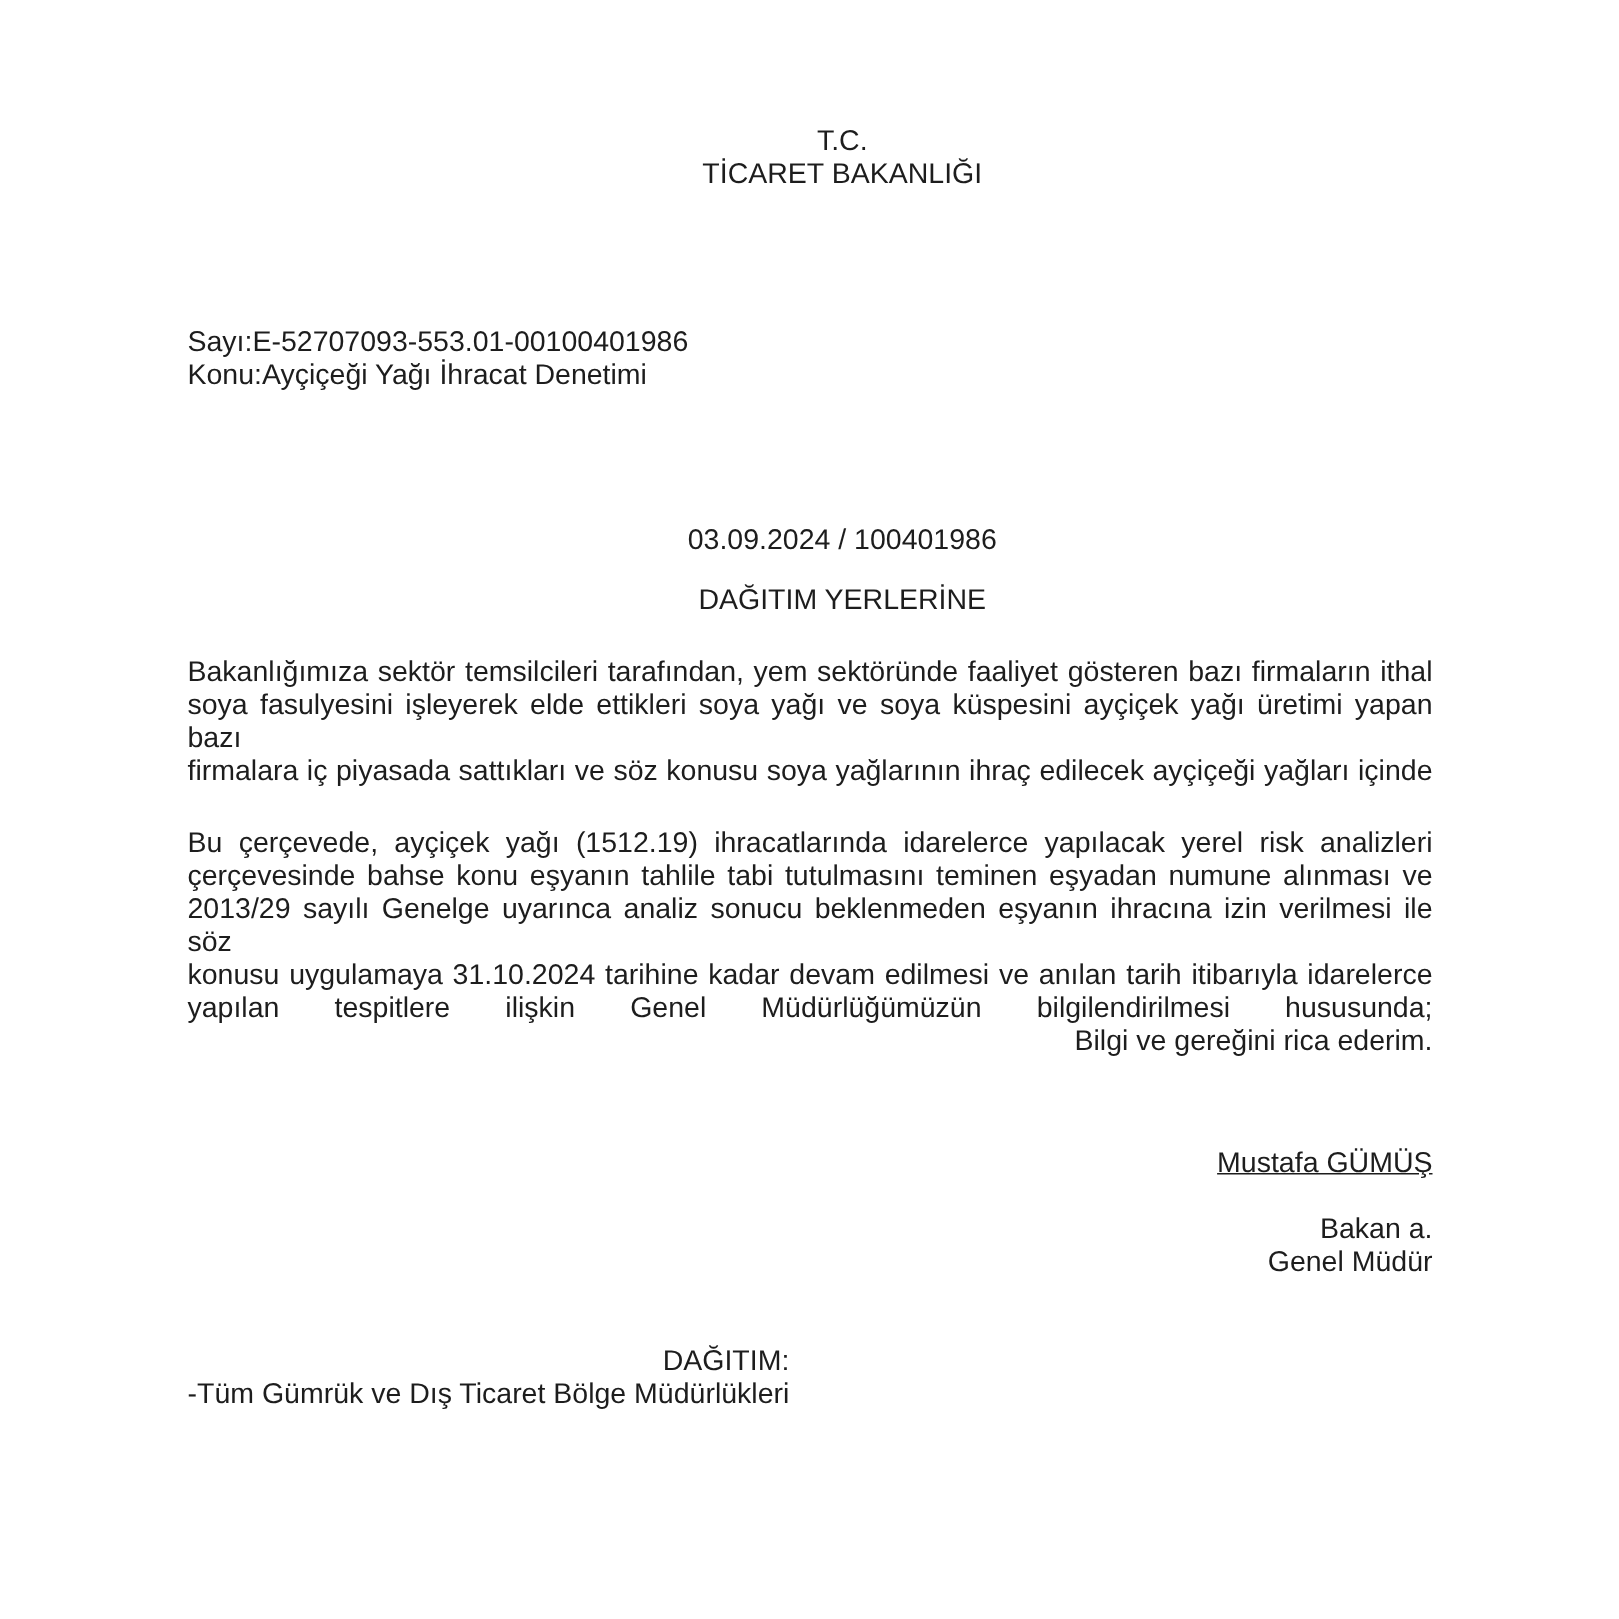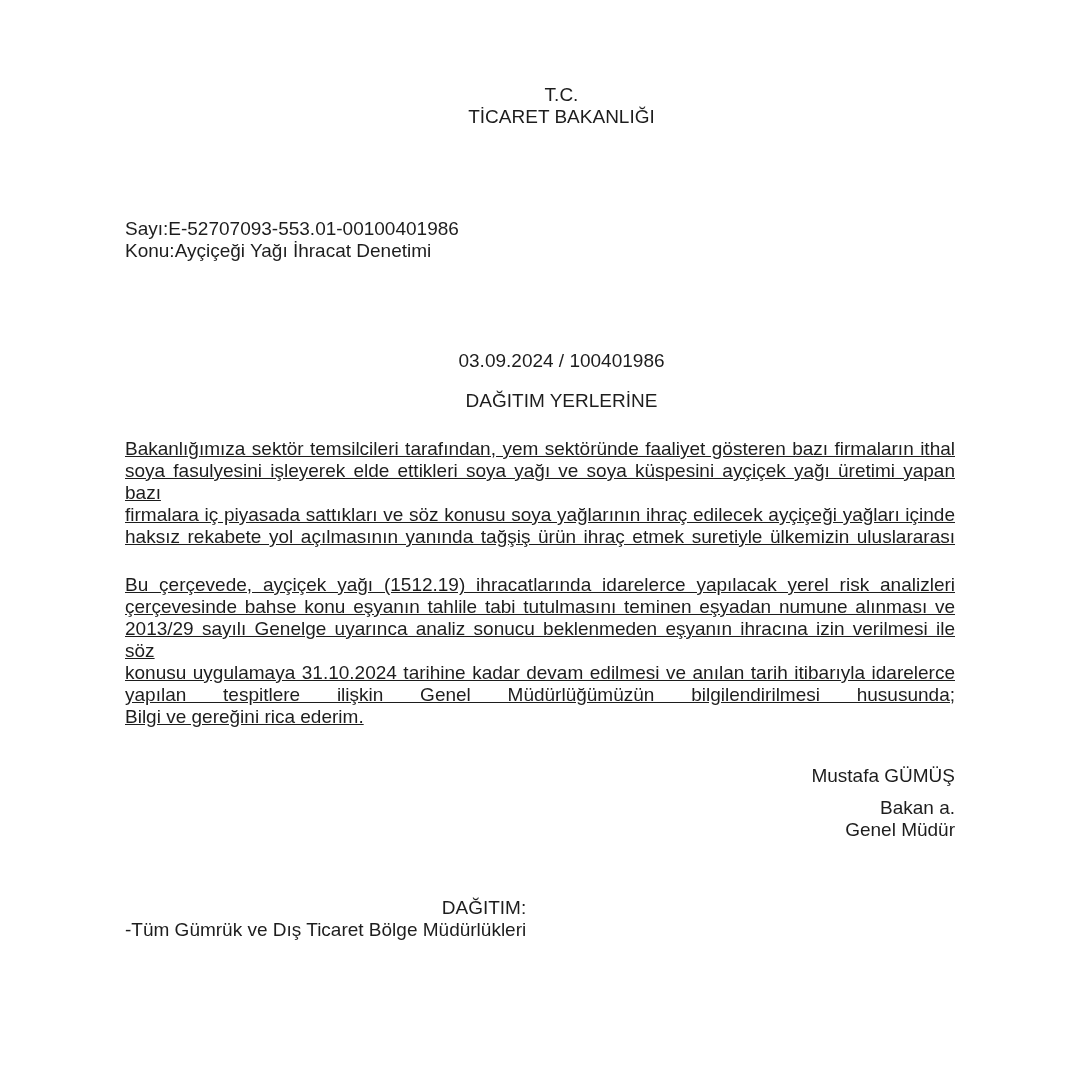--- a/index.html
+++ b/index.html
@@ -36,38 +36,38 @@
     text-align: left;
   }
   .date-line { top: 350px; }
   .recipient-line { top: 390px; }
   .body-block {
     position: absolute;
     left: 125px;
     top: 438px;
     width: 830px;
   }
-  .body-block .para { margin: 0 0 26px 0; text-decoration: underline; }
+  .body-block .para { margin: 0 0 26px 0; }
   .line {
     line-height: 22px;
     white-space: normal;
   }
   .line-justify {
     text-align: justify;
     text-align-last: justify;
   }
-  .line-left { text-align: left; }
+  .line-left { text-align: right; }
   .signature-block {
     position: absolute;
     right: 124px;
     top: 765px;
     text-align: right;
     line-height: 22px;
   }
-  .signature-name { margin-bottom: 10px; }
+  .signature-name { margin-bottom: 22px; text-decoration: underline; }
   .distribution-block {
     position: absolute;
     left: 125px;
     top: 897px;
     line-height: 23px;
     text-align: right;
   }
 </style>
 </head>
 <body>
@@ -86,21 +86,20 @@
 
   <div class="centered-block date-line">03.09.2024 / 100401986</div>
 
   <div class="centered-block recipient-line">DAĞITIM YERLERİNE</div>
 
   <div class="body-block">
     <div class="para">
         <div class="line line-justify">Bakanlığımıza sektör temsilcileri tarafından, yem sektöründe faaliyet gösteren bazı firmaların ithal</div>
         <div class="line line-justify">soya fasulyesini işleyerek elde ettikleri soya yağı ve soya küspesini ayçiçek yağı üretimi yapan bazı</div>
         <div class="line line-justify">firmalara iç piyasada sattıkları ve söz konusu soya yağlarının ihraç edilecek ayçiçeği yağları içinde</div>
-        <div class="line line-justify">haksız rekabete yol açılmasının yanında tağşiş ürün ihraç etmek suretiyle ülkemizin uluslararası</div>
       </div>
     <div class="para">
       <div>
           <div class="line line-justify">Bu çerçevede, ayçiçek yağı (1512.19) ihracatlarında idarelerce yapılacak yerel risk analizleri</div>
           <div class="line line-justify">çerçevesinde bahse konu eşyanın tahlile tabi tutulmasını teminen eşyadan numune alınması ve</div>
           <div class="line line-justify">2013/29 sayılı Genelge uyarınca analiz sonucu beklenmeden eşyanın ihracına izin verilmesi ile söz</div>
           <div class="line line-justify">konusu uygulamaya 31.10.2024 tarihine kadar devam edilmesi ve anılan tarih itibarıyla idarelerce</div>
           <div class="line line-justify">yapılan tespitlere ilişkin Genel Müdürlüğümüzün bilgilendirilmesi hususunda;</div>
         </div>
       <div class="line line-left">Bilgi ve gereğini rica ederim.</div>

